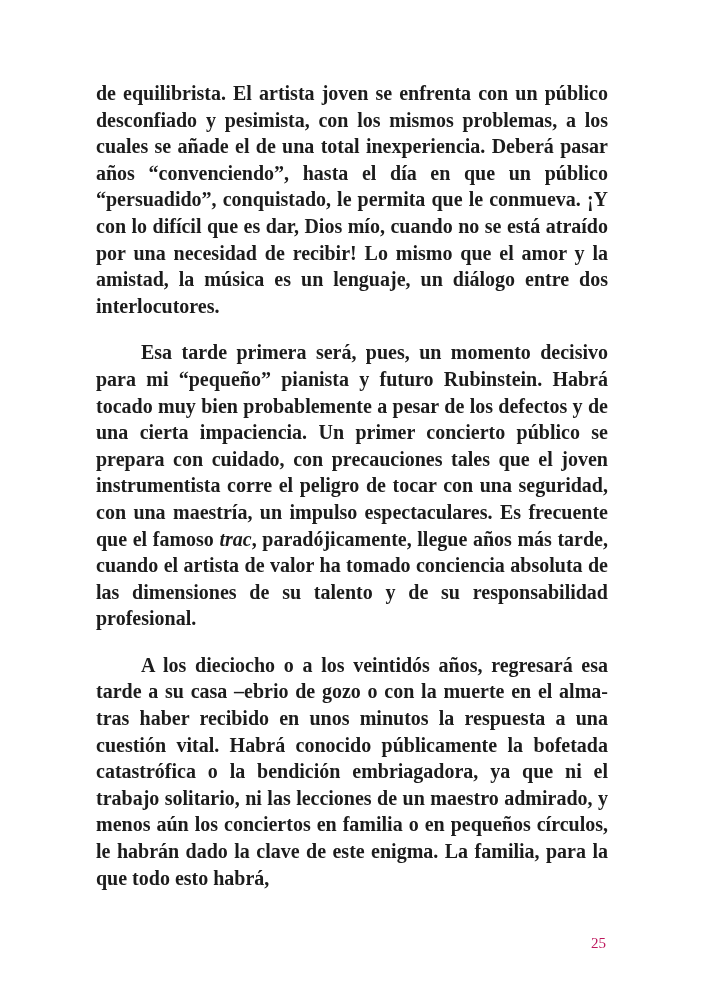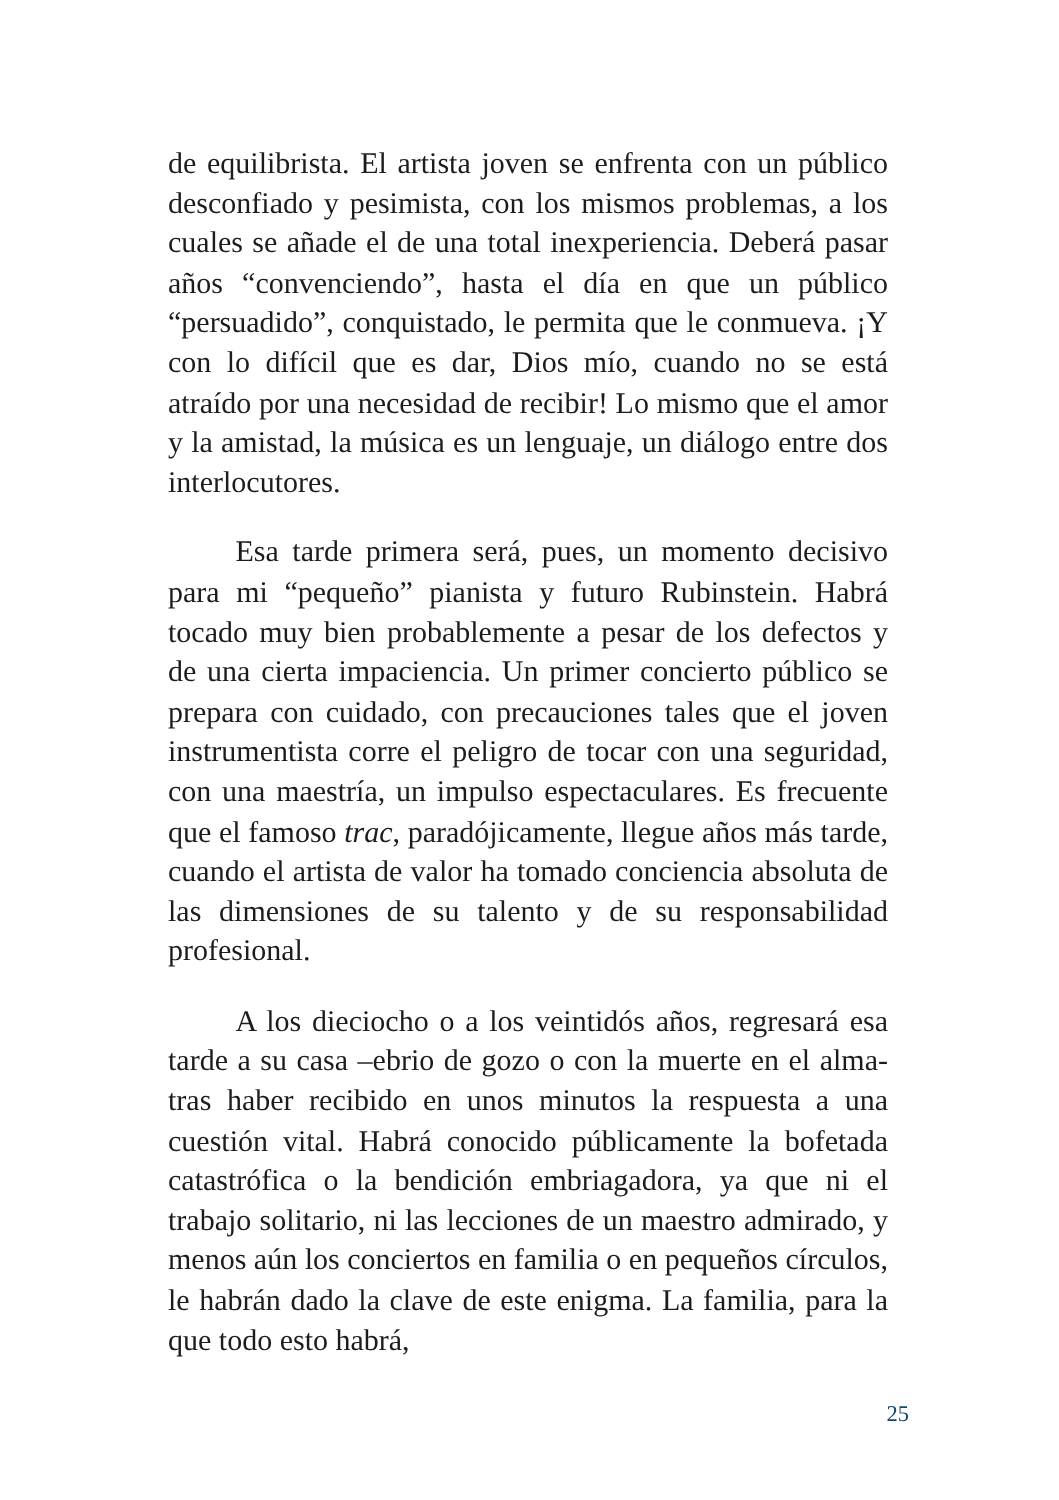--- a/index.html
+++ b/index.html
@@ -21,37 +21,38 @@
     top: 80px;
     width: 512px;
     color: #1c1c1c;
     font-size: 20px;
     line-height: 26.6px;
     text-align: justify;
     text-justify: inter-word;
     hyphens: none;
   }
   .text-block p {
-    margin: 16px;
+    margin: 0;
     padding: 0;
+    font-weight: bold;
   }
   .text-block p + p {
     margin-top: 20px;
   }
   .text-block p.indent {
     text-indent: 45px;
   }
   .text-block em {
     font-style: italic;
   }
   .page-number {
     position: absolute;
     right: 100px;
     top: 934px;
-    color: #0c4a6e;
+    color: #be185d;
     font-size: 15px;
     line-height: 18px;
   }
 </style>
 </head>
 <body>
 
 <div class="page">
   <div class="text-block">
       <p class="para"><span>de equilibrista. El artista joven se enfrenta con un público desconfiado y pesimista, con los mismos problemas, a los cuales se añade el de una total inexperiencia. Deberá pasar años “convenciendo”, hasta el día en que un público “persuadido”, conquistado, le permita que le conmueva. ¡Y con lo difícil que es dar, Dios mío, cuando no se está atraído por una necesidad de recibir! Lo mismo que el amor y la amistad, la música es un lenguaje, un diálogo entre dos interlocutores.</span></p>

